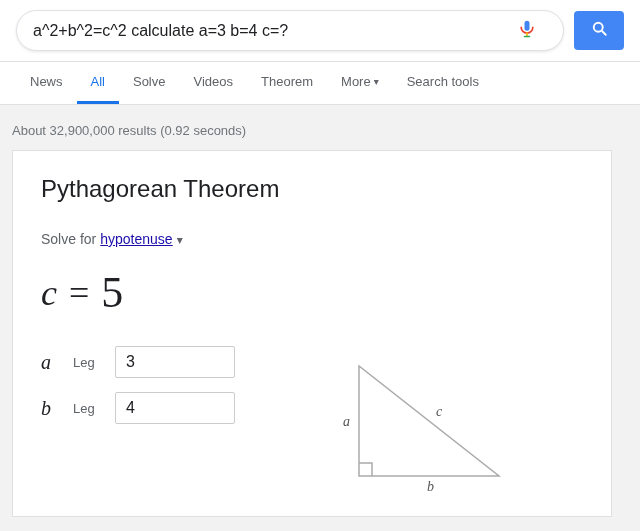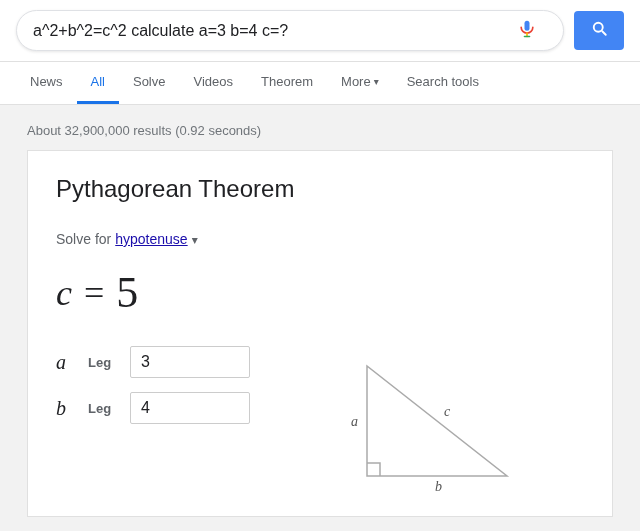--- a/index.html
+++ b/index.html
@@ -75,21 +75,21 @@
       border-bottom: 3px solid transparent;
     }
     .nav-tab.active {
       color: #1a73e8;
       border-bottom: 3px solid #1a73e8;
       font-weight: 500;
     }
 
     
     .results-area {
-      padding: 10px 27px;
+      padding: 10px 12px;
     }
     .results-count {
       font-size: 13px;
       color: #70757a;
       margin: 8px 0 12px 0;
     }
 
     
     .result-card {
       background: #fff;
@@ -157,21 +157,20 @@
       font-family: Georgia, serif;
       font-size: 20px;
       font-style: italic;
       color: #202124;
       width: 20px;
     }
     .var-desc {
       font-size: 13px;
       color: #5f6368;
       width: 30px;
-      font-weight: bold;
     }
     .var-input {
       border: 1px solid #ccc;
       border-radius: 2px;
       padding: 6px 10px;
       font-size: 16px;
       width: 120px;
       color: #202124;
       outline: none;
     }

